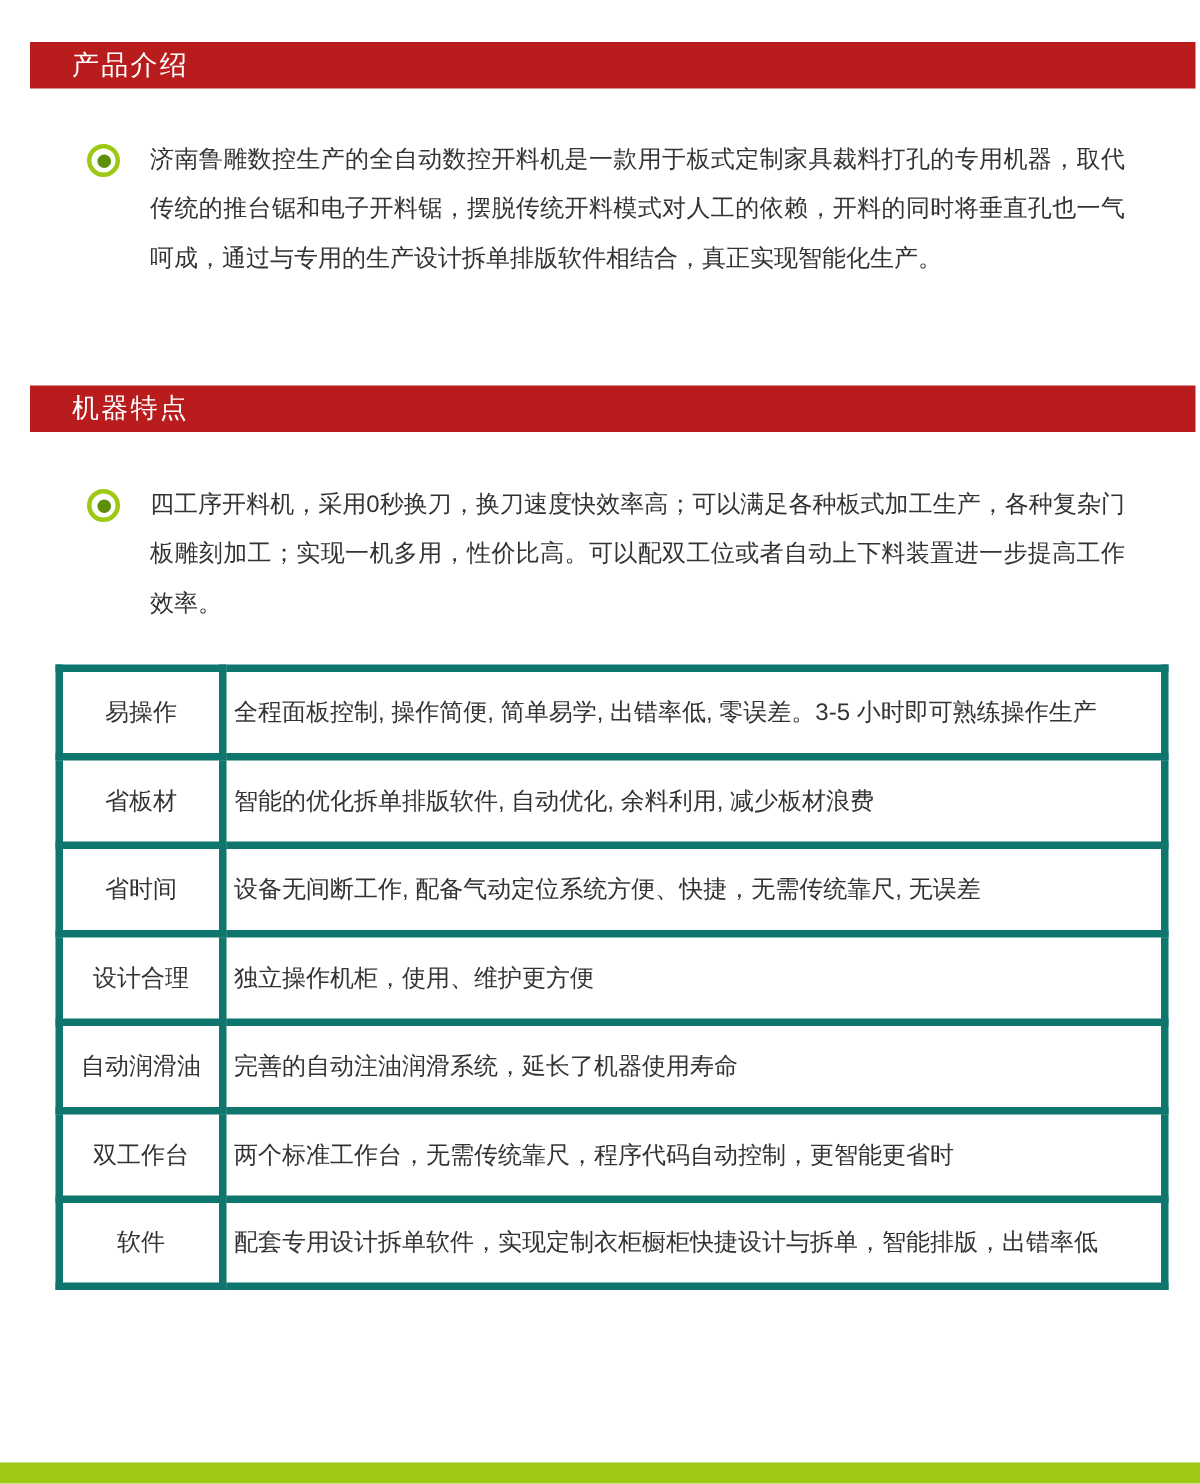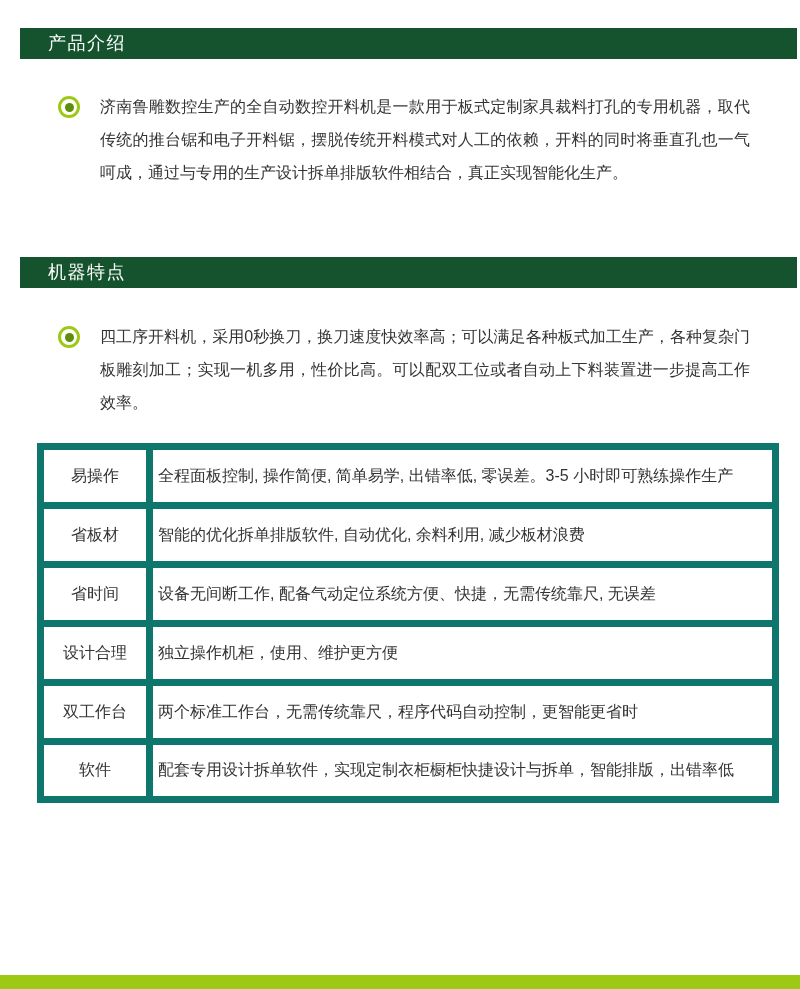--- a/index.html
+++ b/index.html
@@ -4,21 +4,21 @@
 <style>
   * { margin:0; padding:0; box-sizing:border-box; }
   html,body { background:#ffffff; }
   body {
     width:800px; height:989px; position:relative; overflow:hidden;
     font-family:"Liberation Sans","DejaVu Sans",sans-serif;
     color:#333333;
   }
   .accent-bar {
     position:absolute; left:20px; right:3px; height:31px;
-    background:#14532d; color:#ffffff;
+    background:#b91c1c; color:#ffffff;
     font-size:18px; line-height:31px; padding-left:28px;
     letter-spacing:1.5px;
   }
   .bar-intro    { top:28px; }
   .bar-features { top:257px; }
 
   .bullet {
     position:absolute; left:58px; width:22px; height:22px;
     border:3px solid #9DC814; border-radius:50%;
     display:flex; align-items:center; justify-content:center;
@@ -35,21 +35,21 @@
   }
   .para-1 { top:90px; }
   .para-2 { top:320px; }
 
   table.features {
     position:absolute; top:443px; left:37px; width:742px;
     border-collapse:collapse; border:2px solid #4D4D4D;
     table-layout:fixed;
   }
   table.features td {
-    border:7px solid #0f766e;
+    border:5px solid #0f766e;
     font-size:16px; color:#333333;
     height:59px; vertical-align:middle;
   }
   table.features tr:last-child td { height:58px; }
   td.label-cell { width:109px; text-align:center; padding:0 4px; }
   td.desc-cell  { padding:0 6px 0 5px; white-space:nowrap; overflow:hidden; }
 
   .footer-accent-bar {
     position:absolute; left:0; right:0; top:975px; height:14px;
     background:#9DC814;
@@ -88,20 +88,24 @@
     </tr>
     <tr>
       <td class="label-cell">省时间</td>
       <td class="desc-cell">设备无间断工作, 配备气动定位系统方便、快捷，无需传统靠尺, 无误差</td>
     </tr>
     <tr>
       <td class="label-cell">设计合理</td>
       <td class="desc-cell">独立操作机柜，使用、维护更方便</td>
     </tr>
     <tr>
+      <td class="label-cell">自动润滑油</td>
+      <td class="desc-cell">完善的自动注油润滑系统，延长了机器使用寿命</td>
+    </tr>
+    <tr>
       <td class="label-cell">双工作台</td>
       <td class="desc-cell">两个标准工作台，无需传统靠尺，程序代码自动控制，更智能更省时</td>
     </tr>
     <tr>
       <td class="label-cell">软件</td>
       <td class="desc-cell">配套专用设计拆单软件，实现定制衣柜橱柜快捷设计与拆单，智能排版，出错率低</td>
     </tr>
   </tbody>
 </table>
 

